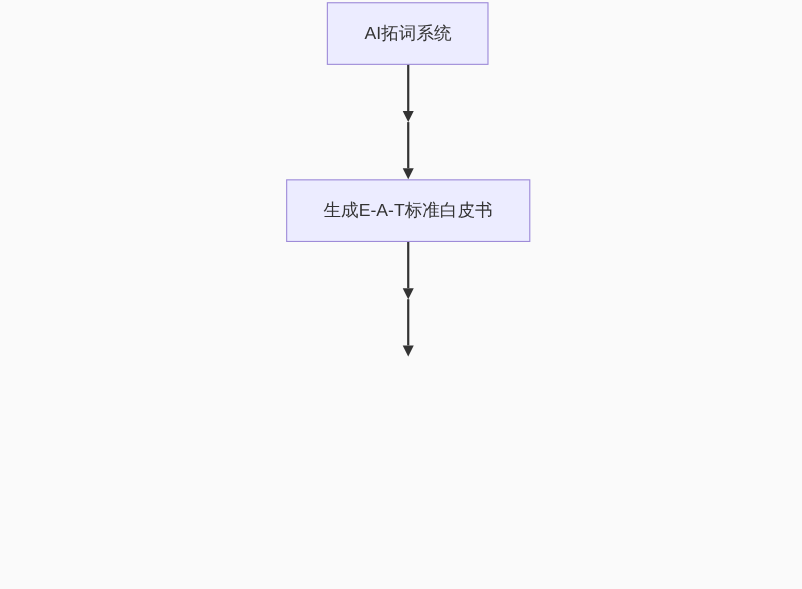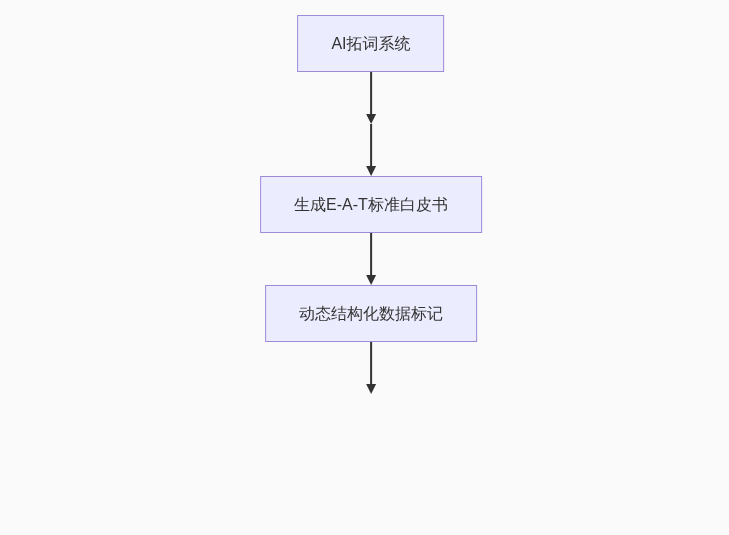--- a/index.html
+++ b/index.html
@@ -14,21 +14,21 @@
     font-family: "Liberation Sans", "DejaVu Sans", sans-serif;
   }
   .canvas {
     position: relative;
     width: 729px;
     height: 535px;
   }
   .flow {
     position: absolute;
     left: 371px;
-    top: 15px;
+    top: 2px;
     transform: translateX(-50%);
     display: flex;
     flex-direction: column;
     align-items: center;
   }
   .node {
     box-sizing: border-box;
     height: 57px;
     padding: 0 33px;
     display: flex;
@@ -72,19 +72,18 @@
       </div>
       <div class="edge">
         <div class="line"></div>
         <div class="head"></div>
       </div>
       <div class="node">生成E-A-T标准白皮书</div>
       <div class="edge">
         <div class="line"></div>
         <div class="head"></div>
       </div>
-      <div class="node">动态结构化数据标记</div>
       <div class="edge">
         <div class="line"></div>
         <div class="head"></div>
       </div>
     </div>
 </div>
 
 </body></html>

